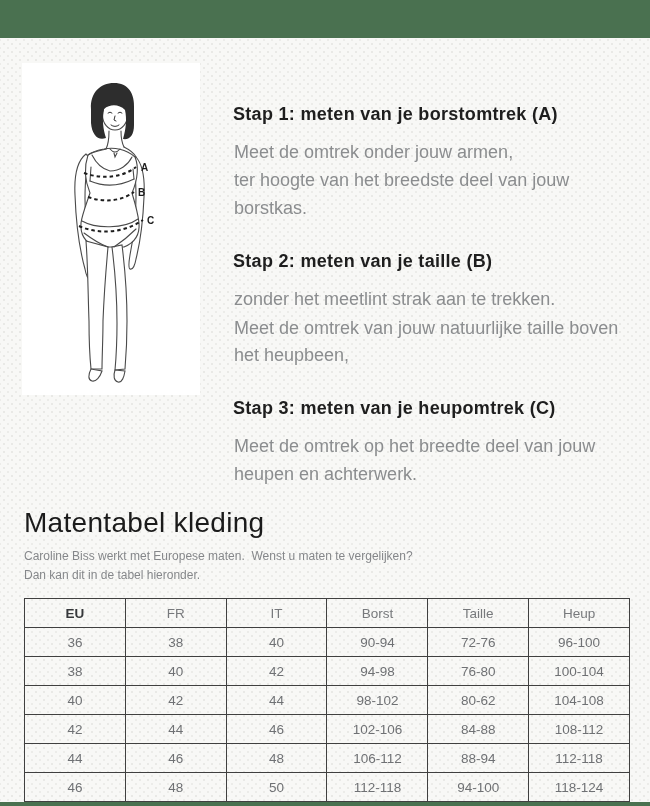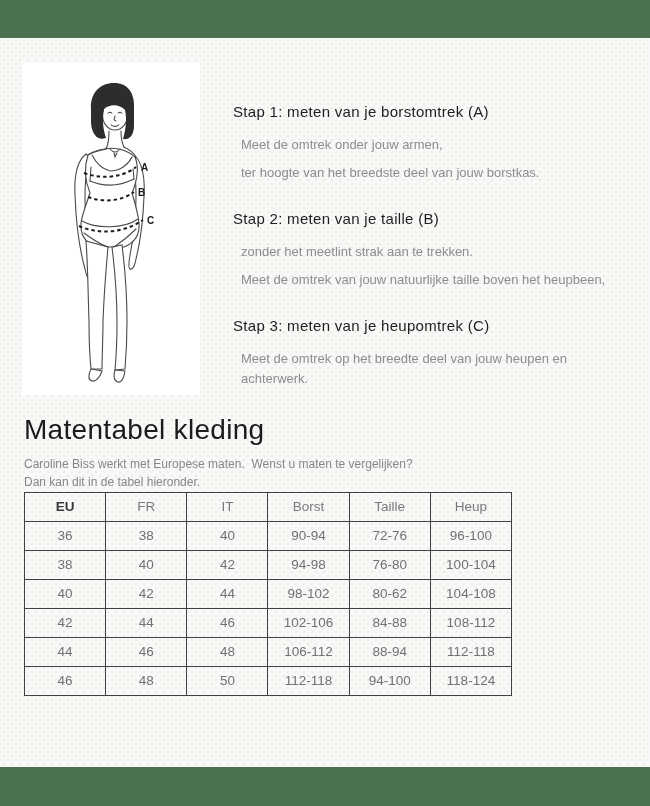--- a/index.html
+++ b/index.html
@@ -20,37 +20,37 @@
   .bar.bottom { height:39px; }
   .content { flex:1 1 auto; padding:25px 24px 0 22px; }
 
   .measure-row { display:flex; gap:33px; }
   .figure-box {
     flex:none; width:178px; height:332px; background:#ffffff;
     display:flex; align-items:center; justify-content:center;
   }
   .steps { flex:1 1 auto; padding-top:40px; min-width:0; }
   .step h2 {
-    margin:0 0 13px; font-size:15px; font-weight:400; letter-spacing:0.3px;
+    margin:0 0 13px; font-size:18px; font-weight:700; letter-spacing:0.3px;
     color:#1e1e1e; white-space:nowrap; line-height:1.25;
   }
-  .step p { margin:8px; font-size:13px; line-height:1.55; color:#8b8d8f; }
+  .step p { margin:1px; font-size:18px; line-height:1.55; color:#8b8d8f; }
   .step + .step { margin-top:27px; }
 
   .size-section { padding-left:2px; }
   .size-title {
     margin:16px 0 8px; font-size:28px; font-weight:400; letter-spacing:0.3px;
     color:#1b1b1b; line-height:1.2;
   }
   .size-intro p {
     margin:0; font-size:12px; line-height:1.55; color:#85878a;
     white-space:pre-wrap;
   }
   table.size-table {
-    border-collapse:collapse; width:488px; 
+    border-collapse:collapse; width:606px; margin-top:14px;
     table-layout:fixed;
   }
   .size-table th, .size-table td {
     border:1px solid #404040; height:29px; padding:0;
     text-align:center; vertical-align:middle;
     font-size:13.5px; font-weight:400; color:#6f7174;
   }
   .size-table th { font-weight:400; color:#77797c; }
   .size-table th:first-child { color:#36383b; font-weight:700; }
 </style>

